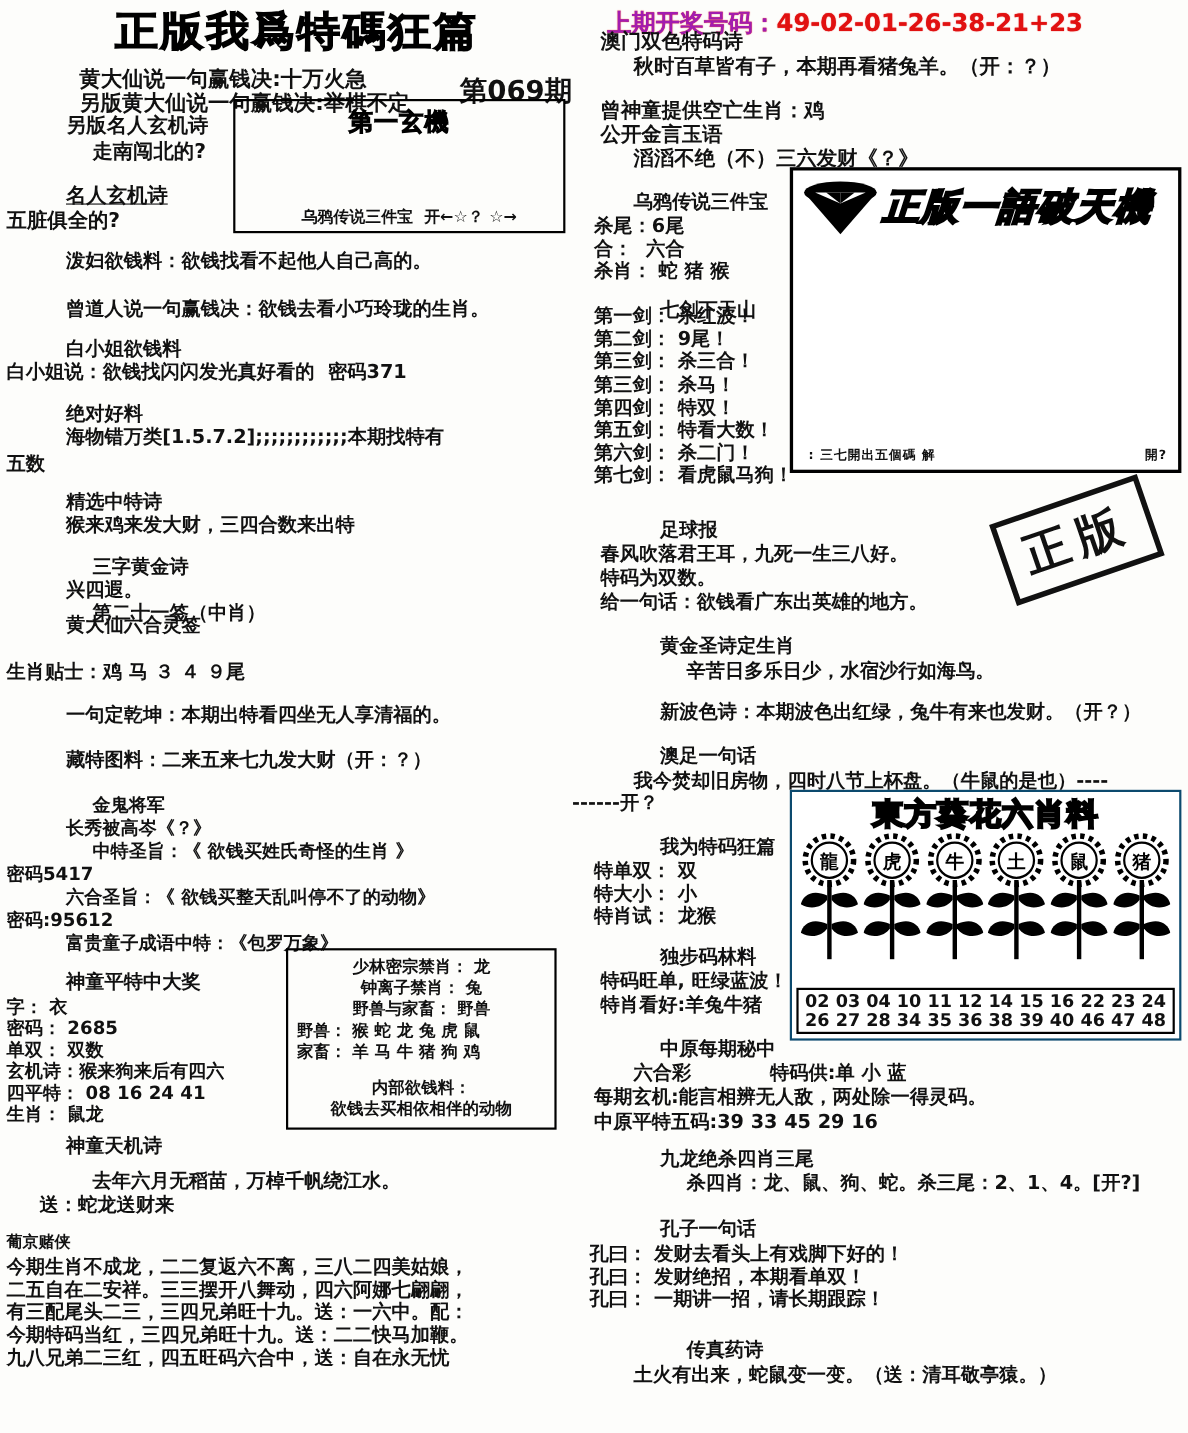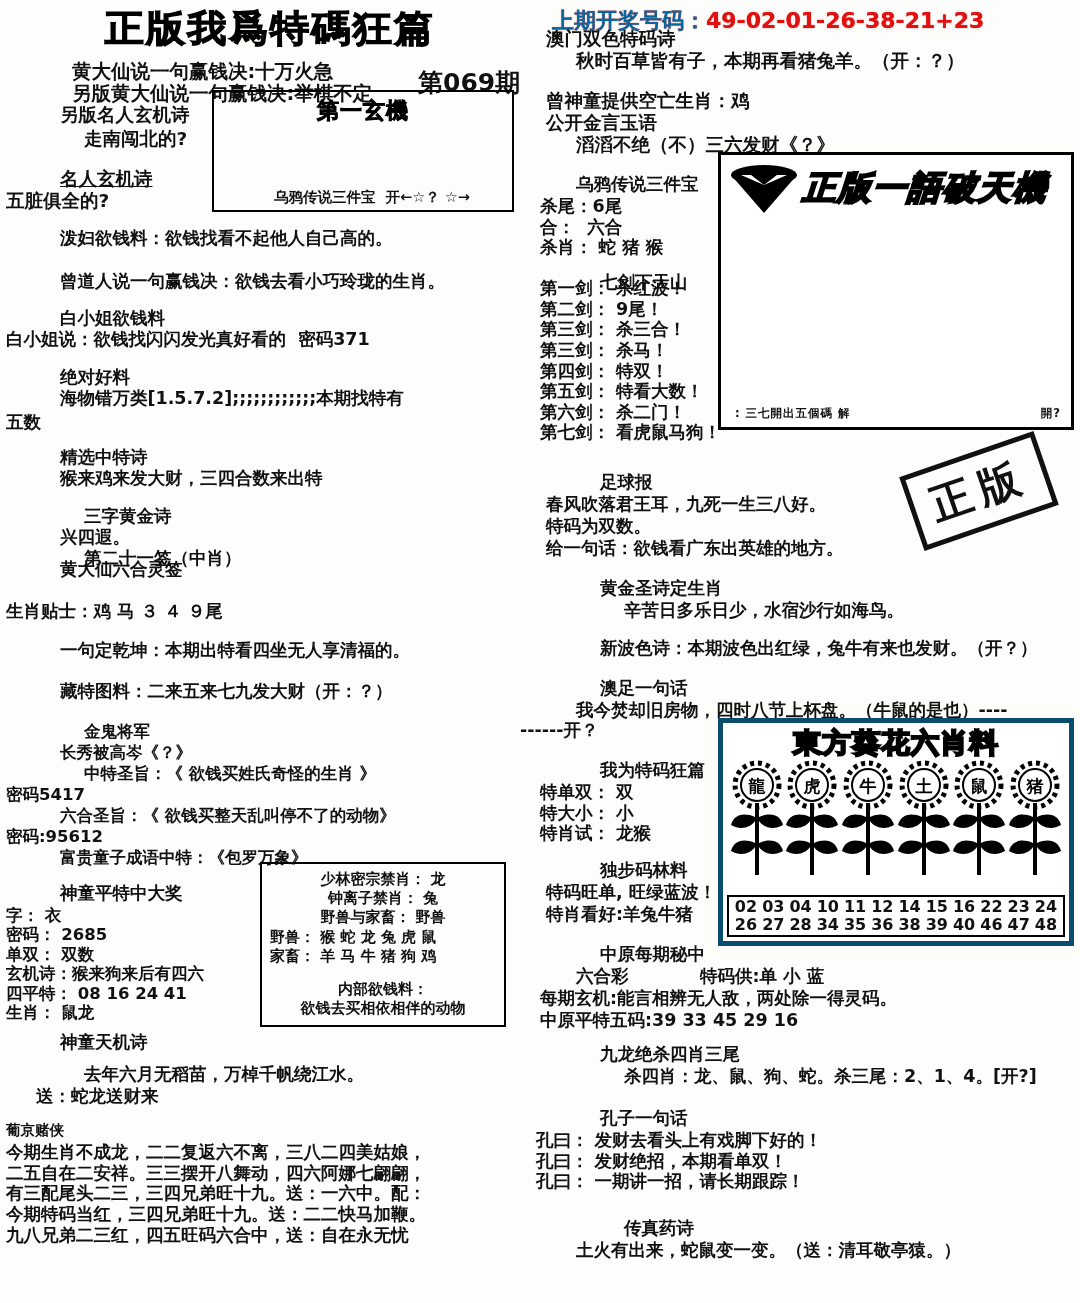--- a/index.html
+++ b/index.html
@@ -44,21 +44,21 @@
   .issue{
     position:absolute;left:418px;top:66px;
     font-weight:bold;font-size:25px;letter-spacing:0px;
   }
   .lastdraw{
     position:absolute;left:552px;top:6px;
     font-weight:bold;font-size:22px;color:#e11111;
     white-space:pre;
     text-shadow:0 0 1px #e11111;
   }
-  .lastdraw .lbl{color:#0369a1;text-align:right;}
+  .lastdraw .lbl{color:#a21caf;text-align:right;}
 
   
   .boxA{
     position:absolute;left:212px;top:90px;width:302px;height:122px;
     border:2.5px solid #000;background:transparent;box-sizing:border-box;
   }
   .boxA .ttl{
     text-align:center;font-weight:bold;font-size:22px;margin-top:4px;
     letter-spacing:1px;-webkit-text-stroke:0.9px #000;
   }
@@ -90,21 +90,21 @@
   }
   .boxC .bttm{
     position:absolute;left:14px;bottom:6px;right:10px;
     display:flex;justify-content:space-between;
     font-size:11.5px;font-weight:bold;letter-spacing:1px;gap:15px;
   }
 
   
   .boxD{
     position:absolute;left:718px;top:718px;width:356px;height:228px;
-    border:5px solid #0c4a6e;box-sizing:border-box;background:#fff;
+    border:2px solid #0c4a6e;box-sizing:border-box;background:#fff;
   }
   .boxD .ttl{
     text-align:center;font-size:27px;font-weight:bold;
     letter-spacing:1px;margin-top:2px;
     color:#fff;-webkit-text-stroke:2.2px #000;
     transform:scaleX(1.05);
   }
   .flowers{display:flex;justify-content:space-around;align-items:flex-start;margin-top:-2px;padding:0 6px;}
   .flower{width:52px;}
   .numgrid{

